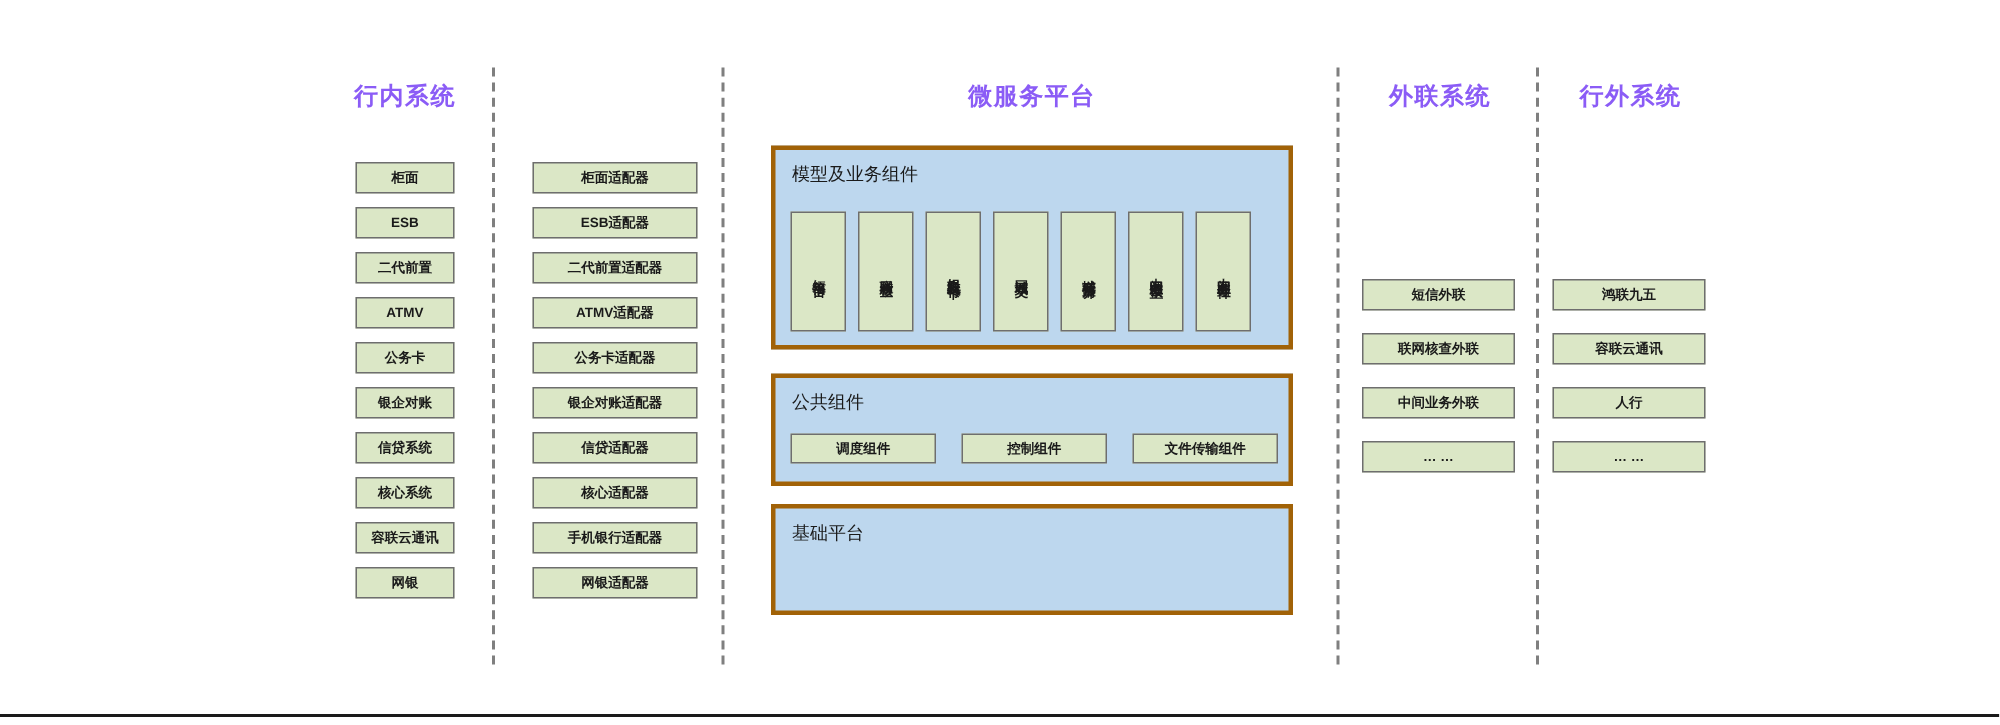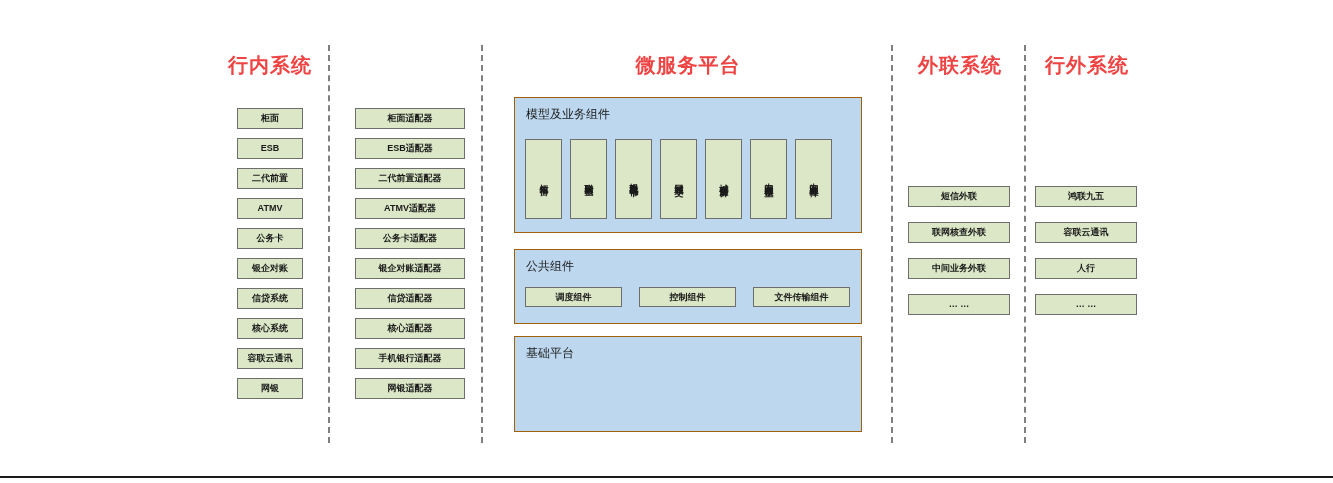--- a/index.html
+++ b/index.html
@@ -3,21 +3,21 @@
 <meta charset="utf-8">
 <style>
   html,body { margin:0; padding:0; background:#ffffff; }
   .canvas {
     position:relative; width:1333px; height:483px; background:#ffffff;
     font-family:"Liberation Sans","DejaVu Sans",sans-serif; overflow:hidden;
   }
   
   .hdr {
     position:absolute; top:54px; height:22px; line-height:22px;
-    font-size:20px; font-weight:bold; color:#ef4444; text-align:center;
+    font-size:16px; font-weight:bold; color:#8b5cf6; text-align:center;
     letter-spacing:1px;
   }
   #hdr1 { left:205px;  width:130px; }
   #hdr2 { left:345px;  width:130px; }
   #hdr3 { left:514px;  width:348px; }
   #hdr4 { left:895px;  width:130px; }
   #hdr5 { left:1022px; width:130px; }
 
   
   .divider {
@@ -37,25 +37,25 @@
   .stack { position:absolute; display:flex; flex-direction:column; }
   #stack1 { left:237px;  top:108px; width:66px;  gap:9px;  }
   #stack2 { left:355px;  top:108px; width:110px; gap:9px;  }
   #stack4 { left:908px;  top:186px; width:102px; gap:15px; }
   #stack5 { left:1035px; top:186px; width:102px; gap:15px; }
   .stack .gbox { height:21px; width:100%; }
 
   
   .panel {
     position:absolute; left:514px; width:348px; box-sizing:border-box;
-    background:#bdd7ee; border:1px solid #a16207;
+    background:#bdd7ee; border:3px solid #a16207;
   }
   #panel1 { top:97px;  height:136px; }
   #panel2 { top:249px; height:75px;  }
-  #panel3 { top:336px; height:96px;  }
+  #panel3 { top:336px; height:74px;  }
   .panel-title {
     position:absolute; left:11px; top:8px; font-size:12px; color:#1a1a1a;
   }
   .vrow { position:absolute; left:10px; top:41px; display:flex; gap:8px; }
   .vbox {
     width:37px; height:80px;
     writing-mode:vertical-rl; text-orientation:upright;
     letter-spacing:1px;
   }
   .hrow { position:absolute; left:10px; top:37px; display:flex; gap:17px; }

